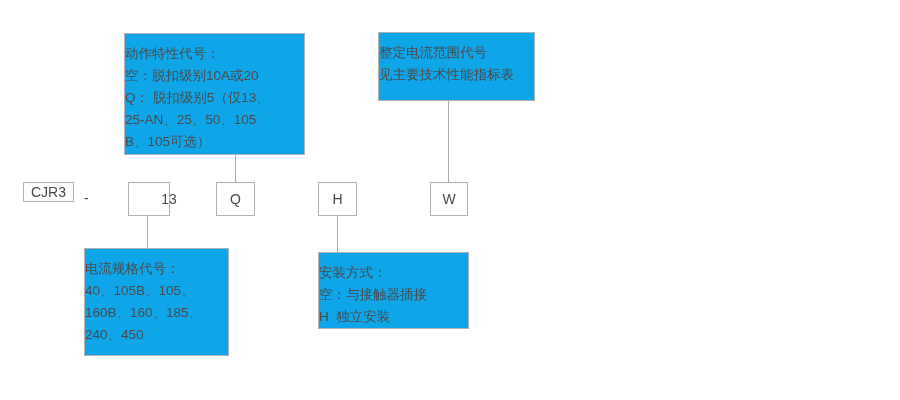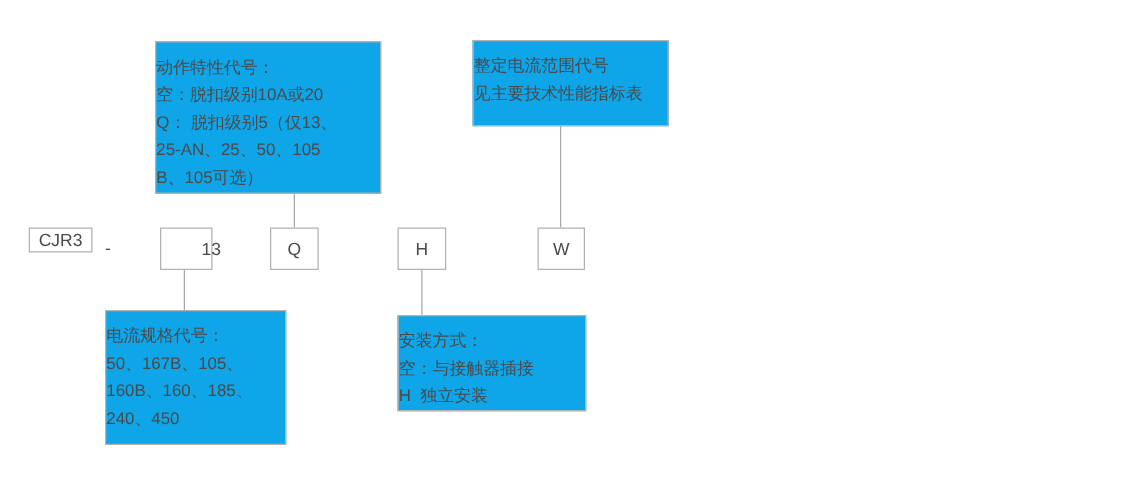--- a/index.html
+++ b/index.html
@@ -95,21 +95,21 @@
   <div class="code-box" style="left:318px; top:182px; width:39px; height:34px;">
     <span>H</span>
   </div>
 
   <div class="code-box" style="left:430px; top:182px; width:38px; height:34px;">
     <span>W</span>
   </div>
 
   <div class="note-box" style="left:84px; top:248px; width:145px; height:108px;">
     <div class="note-line">电流规格代号：</div>
-    <div class="note-line">50、167B、105、</div>
+    <div class="note-line">40、105B、105、</div>
     <div class="note-line">160B、160、185、</div>
     <div class="note-line">240、450</div>
   </div>
 
   <div class="note-box" style="left:318px; top:252px; width:151px; height:77px;">
     <div class="note-line">安装方式：</div>
     <div class="note-line">空：与接触器插接</div>
     <div class="note-line">H  独立安装</div>
   </div>
 

